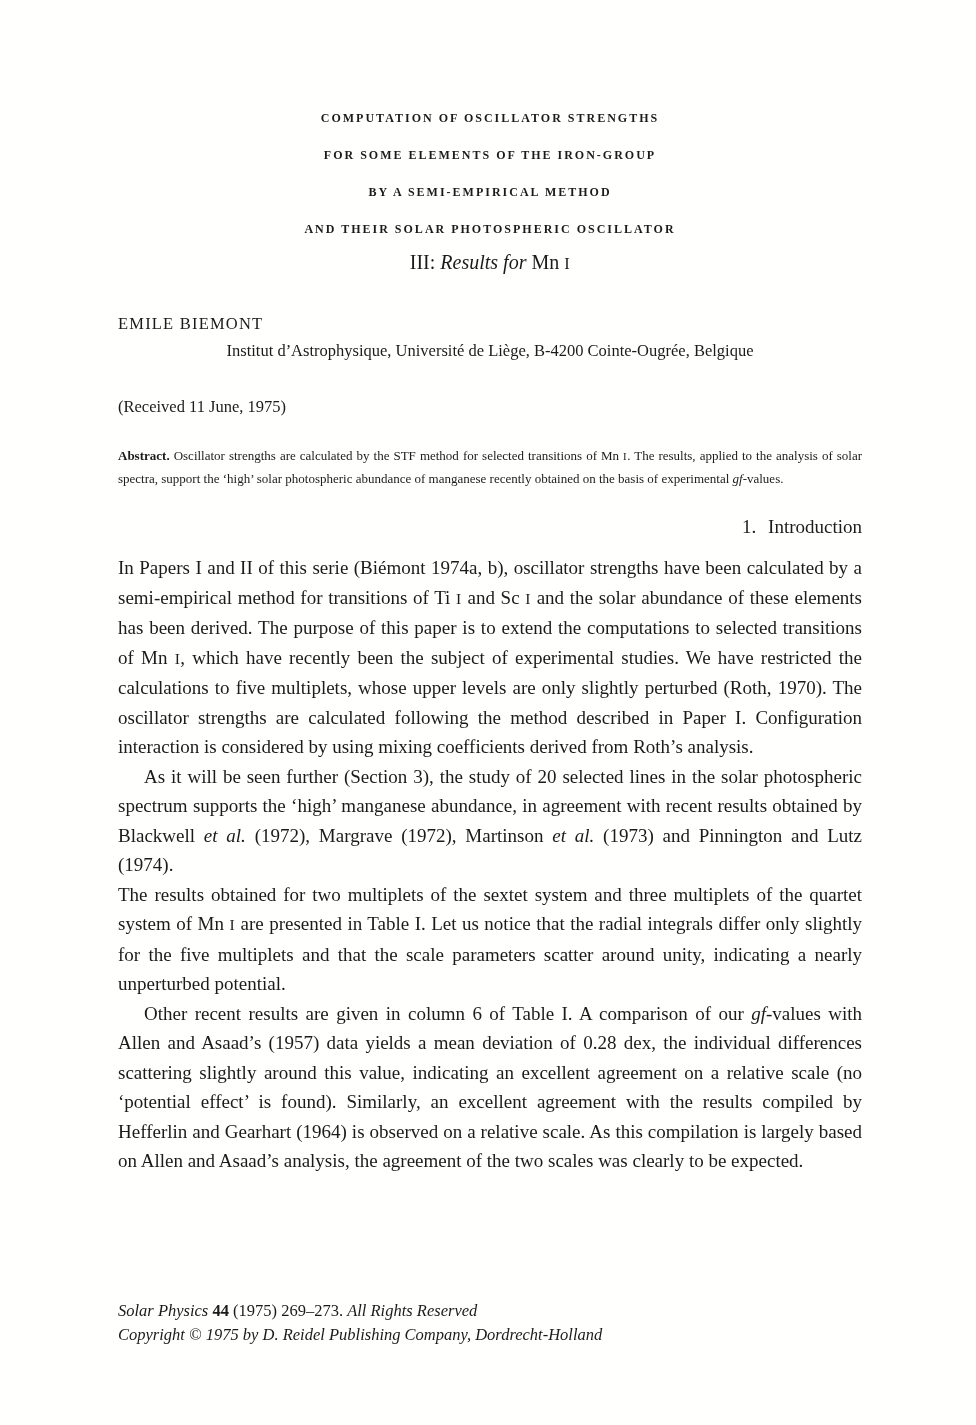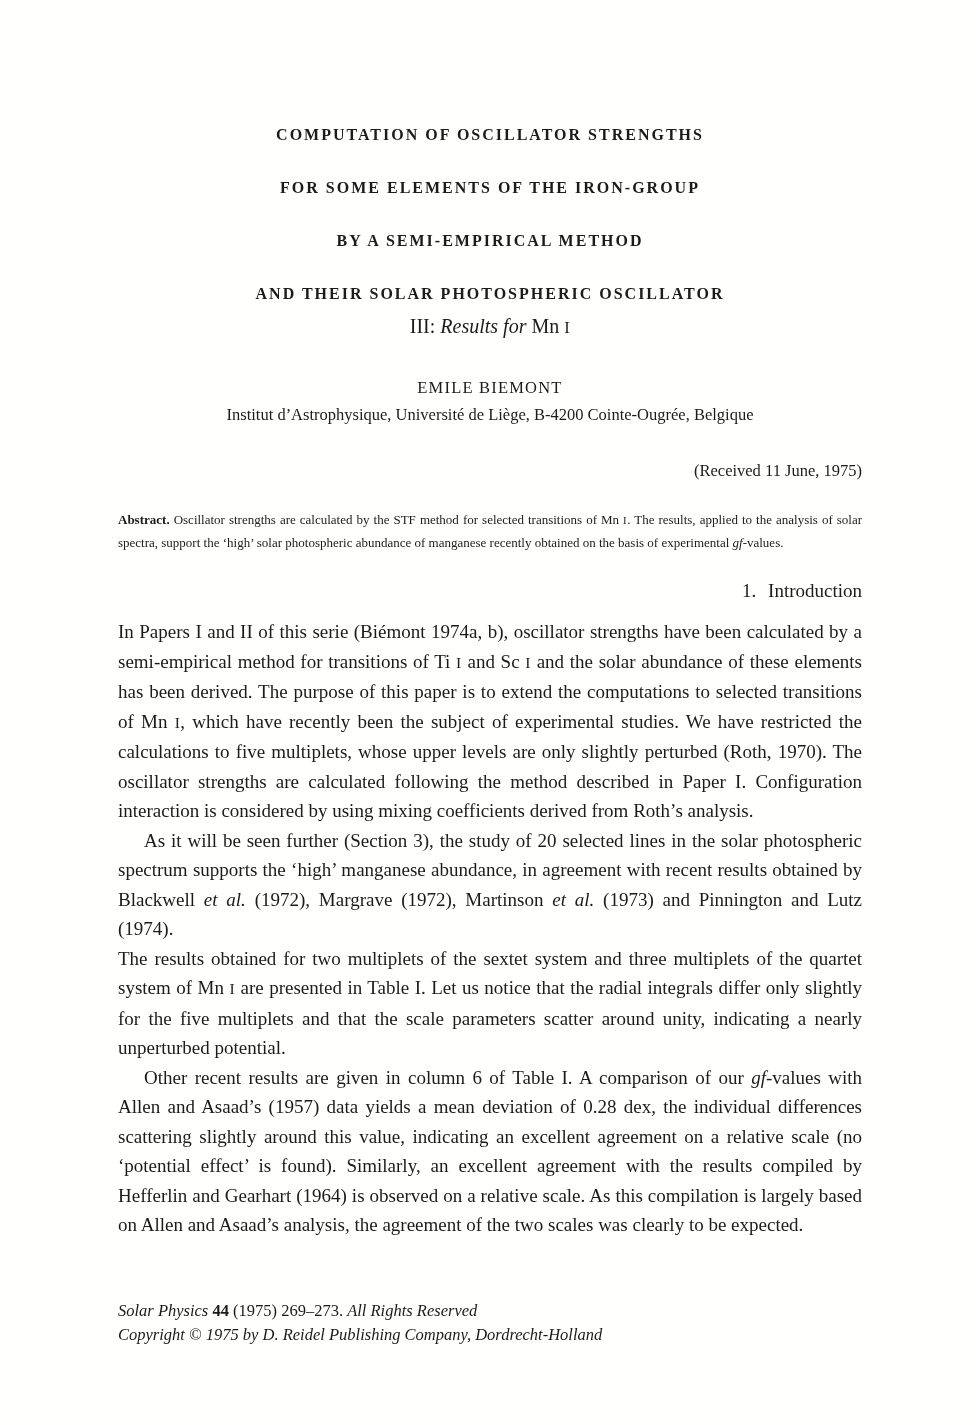--- a/index.html
+++ b/index.html
@@ -16,45 +16,44 @@
     color: #1b1b1b;
     font-family: "Liberation Serif", serif;
     padding: 100px 114px 78px 118px;
     display: flex;
     flex-direction: column;
   }
   .title-block {
     text-align: center;
   }
   .title-line {
-    font-size: 16px;
+    font-size: 12px;
     font-weight: bold;
     letter-spacing: 2px;
     line-height: 37px;
     white-space: nowrap;
-    margin-top: 16px;
   }
   .subtitle {
     font-size: 20px;
     line-height: 28px;
   }
   .author {
     margin-top: 36px;
-    text-align: center;
+    text-align: left;
     font-size: 16.5px;
     letter-spacing: 1.2px;
   }
   .affiliation {
     margin-top: 7px;
     text-align: center;
     font-size: 16.5px;
   }
   .received {
     margin-top: 36px;
-    text-align: right;
+    text-align: left;
     font-size: 16.5px;
   }
   .abstract {
     margin-top: 28px;
     font-size: 13px;
     line-height: 22px;
     text-align: justify;
   }
   .section-heading {
     margin: 26px 0 15px 0;

